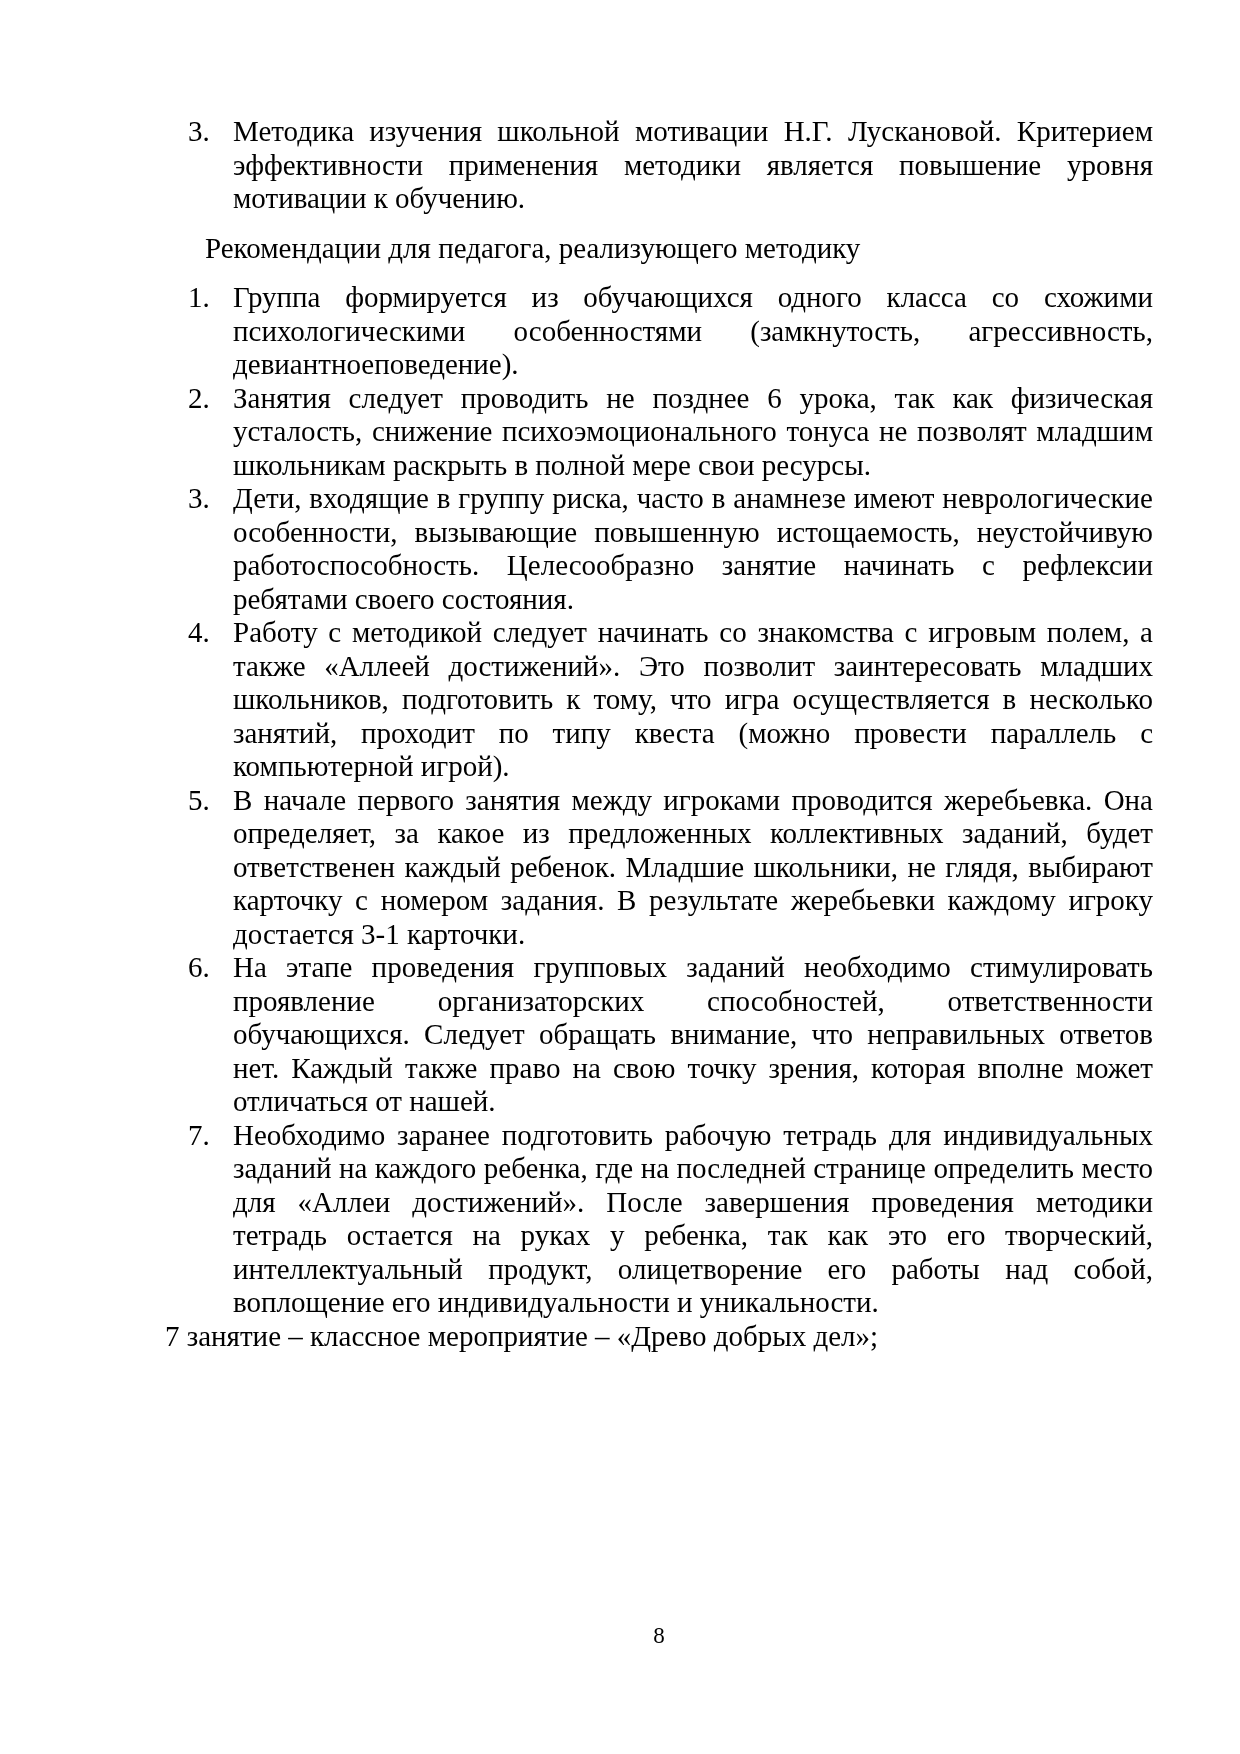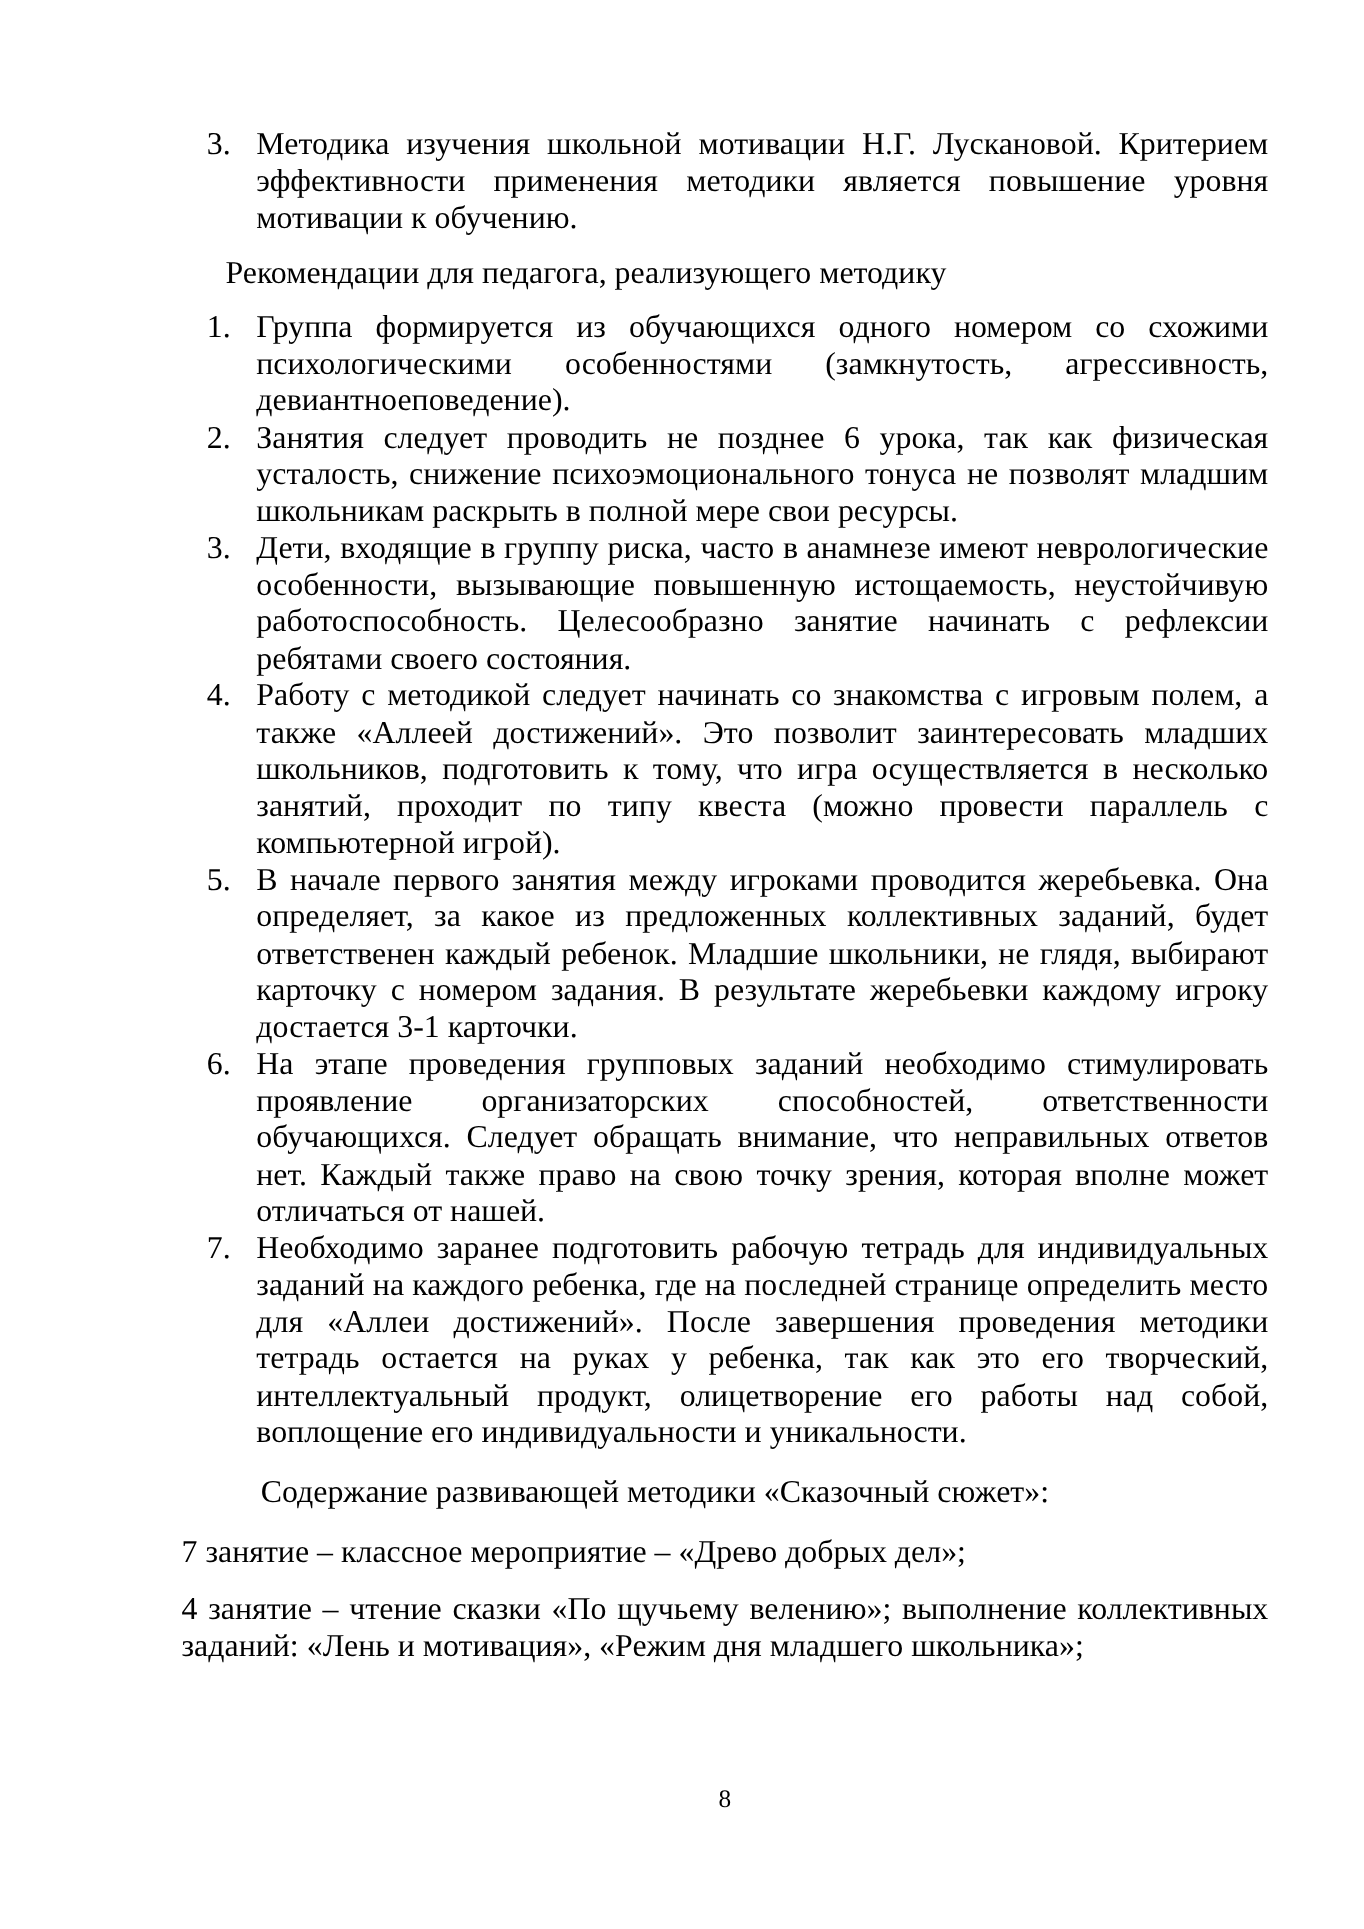--- a/index.html
+++ b/index.html
@@ -41,21 +41,21 @@
   <div class="li just">
     <span class="num">3.</span>
     <span>Методика изучения школьной мотивации Н.Г. Лускановой. Критерием эффективности применения методики является повышение уровня мотивации к обучению.</span>
   </div>
 
   <div class="intro">Рекомендации для педагога, реализующего методику</div>
 
   <div>
     <div class="li just">
       <span class="num">1.</span>
-      <span>Группа формируется из обучающихся одного номером со схожими психологическими особенностями (замкнутость, агрессивность, девиантноеповедение).</span>
+      <span>Группа формируется из обучающихся одного класса со схожими психологическими особенностями (замкнутость, агрессивность, девиантноеповедение).</span>
     </div>
     <div class="li just">
       <span class="num">2.</span>
       <span>Занятия следует проводить не позднее 6 урока, так как физическая усталость, снижение психоэмоционального тонуса не позволят младшим школьникам раскрыть в полной мере свои ресурсы.</span>
     </div>
     <div class="li just">
       <span class="num">3.</span>
       <span>Дети, входящие в группу риска, часто в анамнезе имеют неврологические особенности, вызывающие повышенную истощаемость, неустойчивую работоспособность. Целесообразно занятие начинать с рефлексии ребятами своего состояния.</span>
     </div>
     <div class="li just">
@@ -69,22 +69,20 @@
     <div class="li just">
       <span class="num">6.</span>
       <span>На этапе проведения групповых заданий необходимо стимулировать проявление организаторских способностей, ответственности обучающихся. Следует обращать внимание, что неправильных ответов нет. Каждый также право на свою точку зрения, которая вполне может отличаться от нашей.</span>
     </div>
     <div class="li just">
       <span class="num">7.</span>
       <span>Необходимо заранее подготовить рабочую тетрадь для индивидуальных заданий на каждого ребенка, где на последней странице определить место для «Аллеи достижений». После завершения проведения методики тетрадь остается на руках у ребенка, так как это его творческий, интеллектуальный продукт, олицетворение его работы над собой, воплощение его индивидуальности и уникальности.</span>
     </div>
   </div>
 
-  <div class="heading">Содержание развивающей методики «Сказочный сюжет»:</div>
 
   <div>
     <div class="session just">7 занятие – классное мероприятие – «Древо добрых дел»;</div>
-    <div class="session just">4 занятие – чтение сказки «По щучьему велению»; выполнение коллективных заданий: «Лень и мотивация», «Режим дня младшего школьника»;</div>
   </div>
 
   <div class="footer">8</div>
 
 </div>
 
 </body></html>

